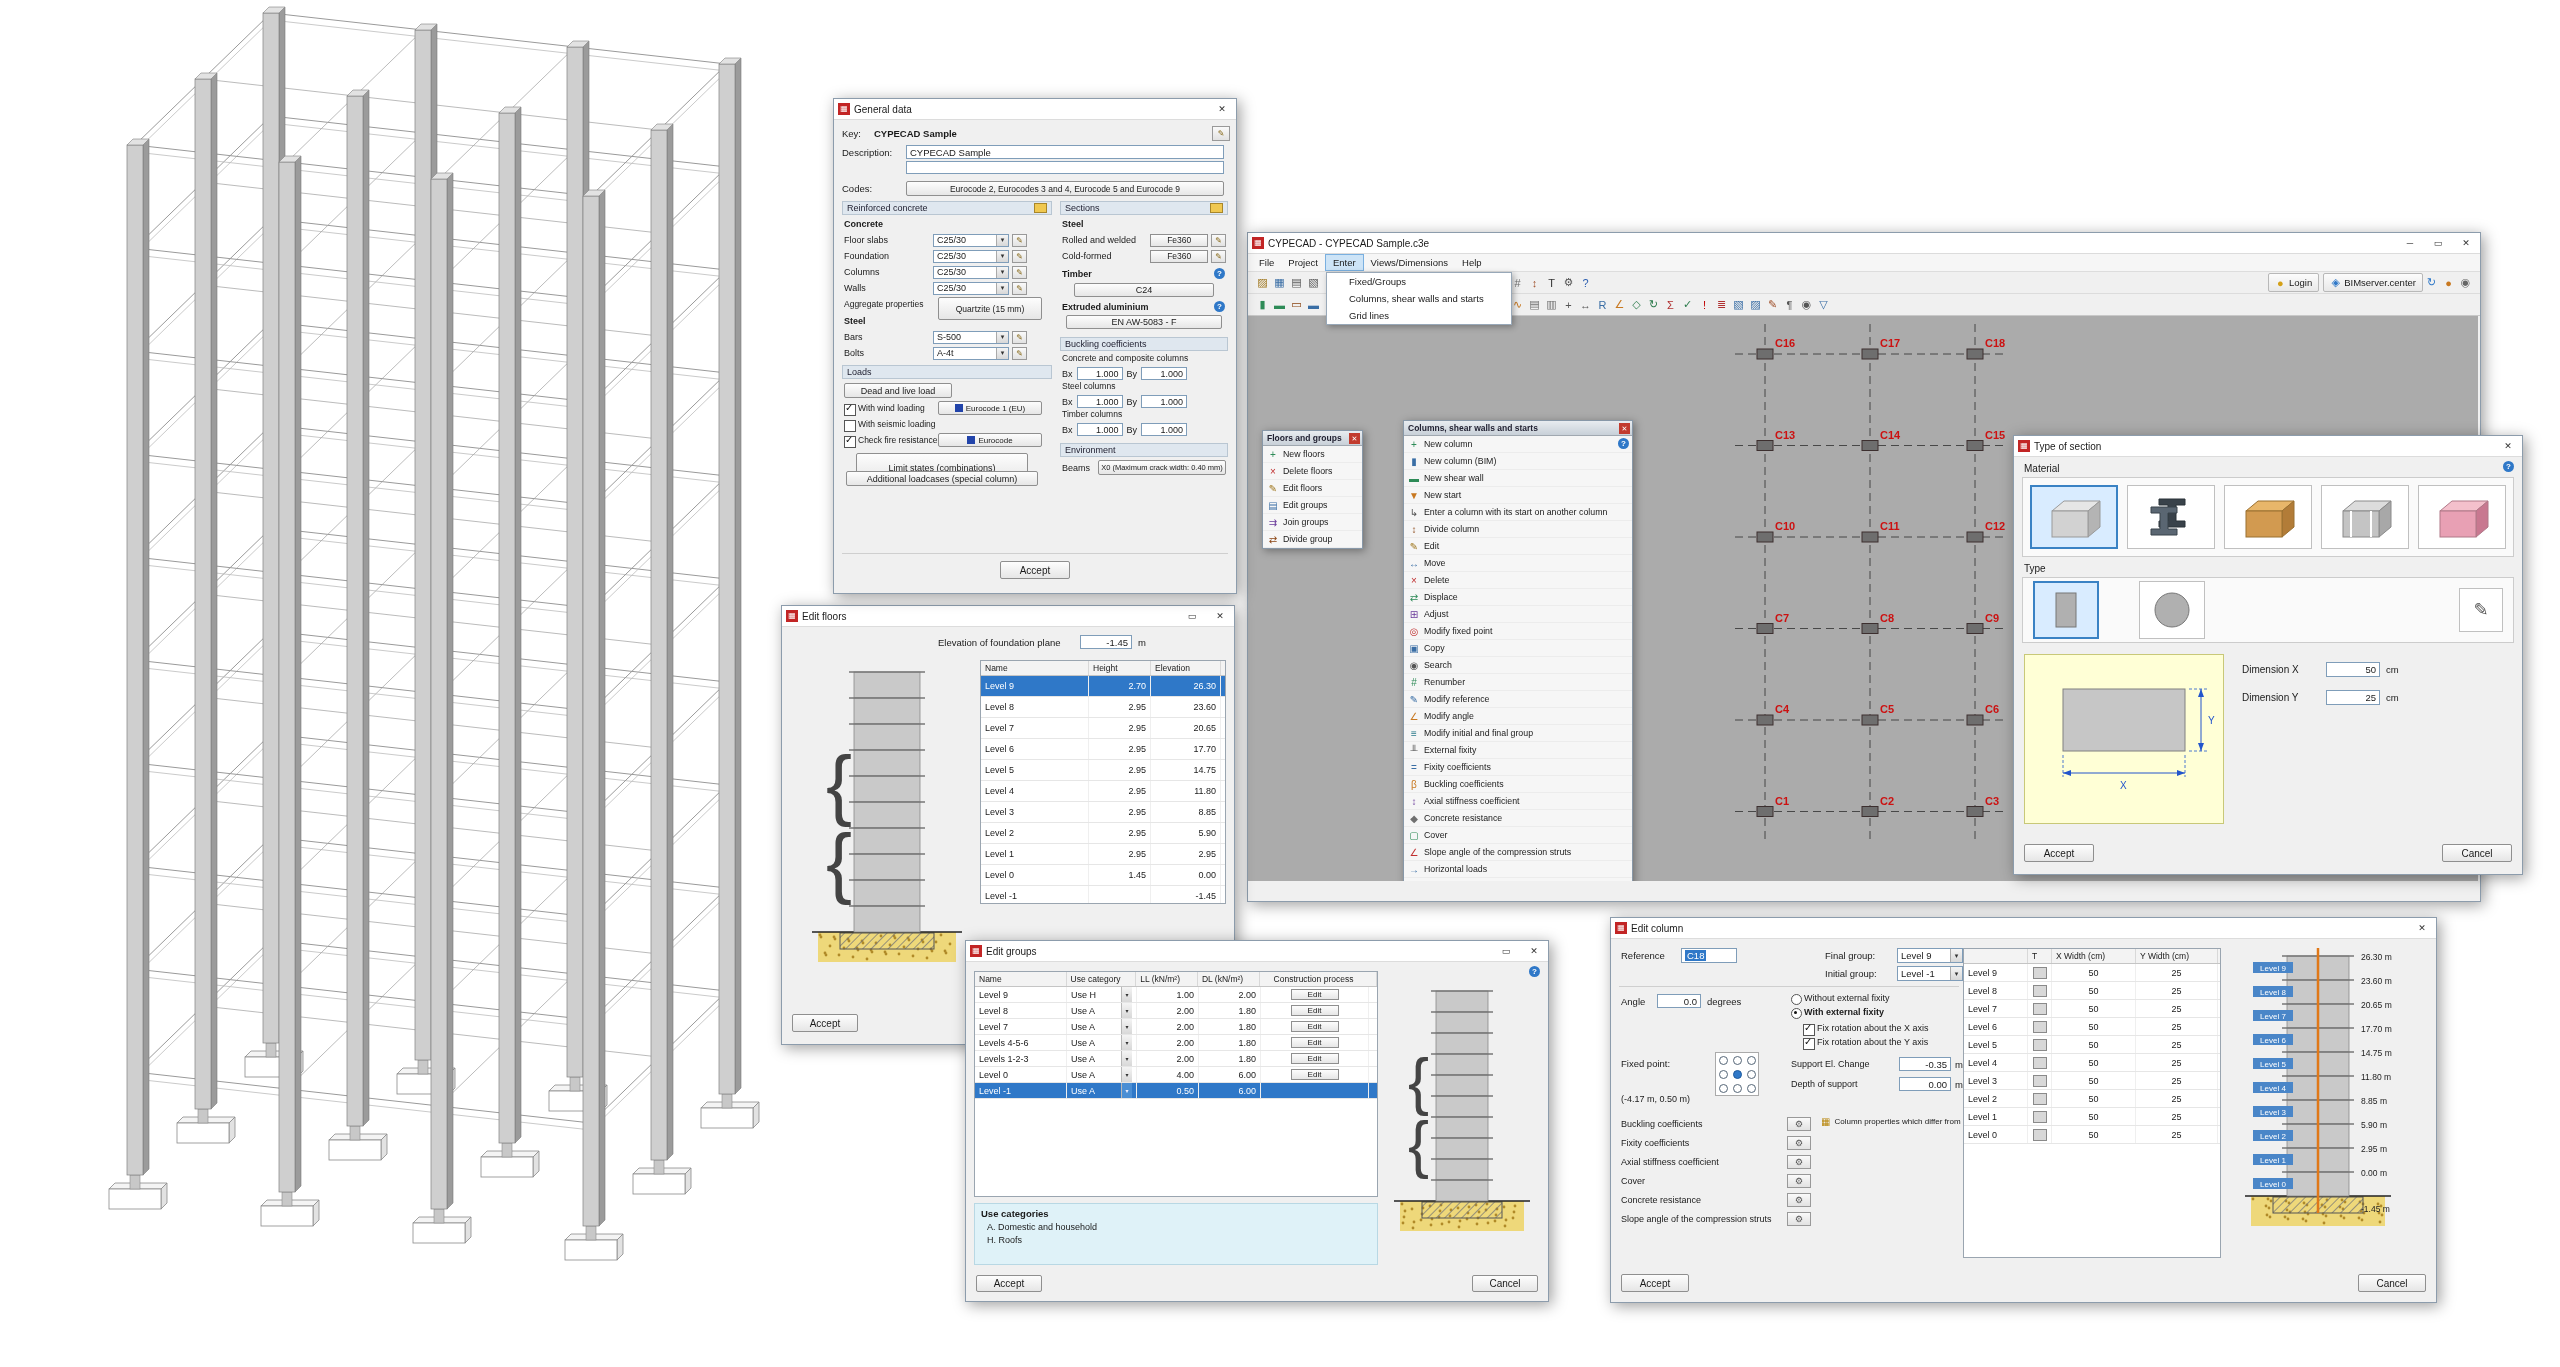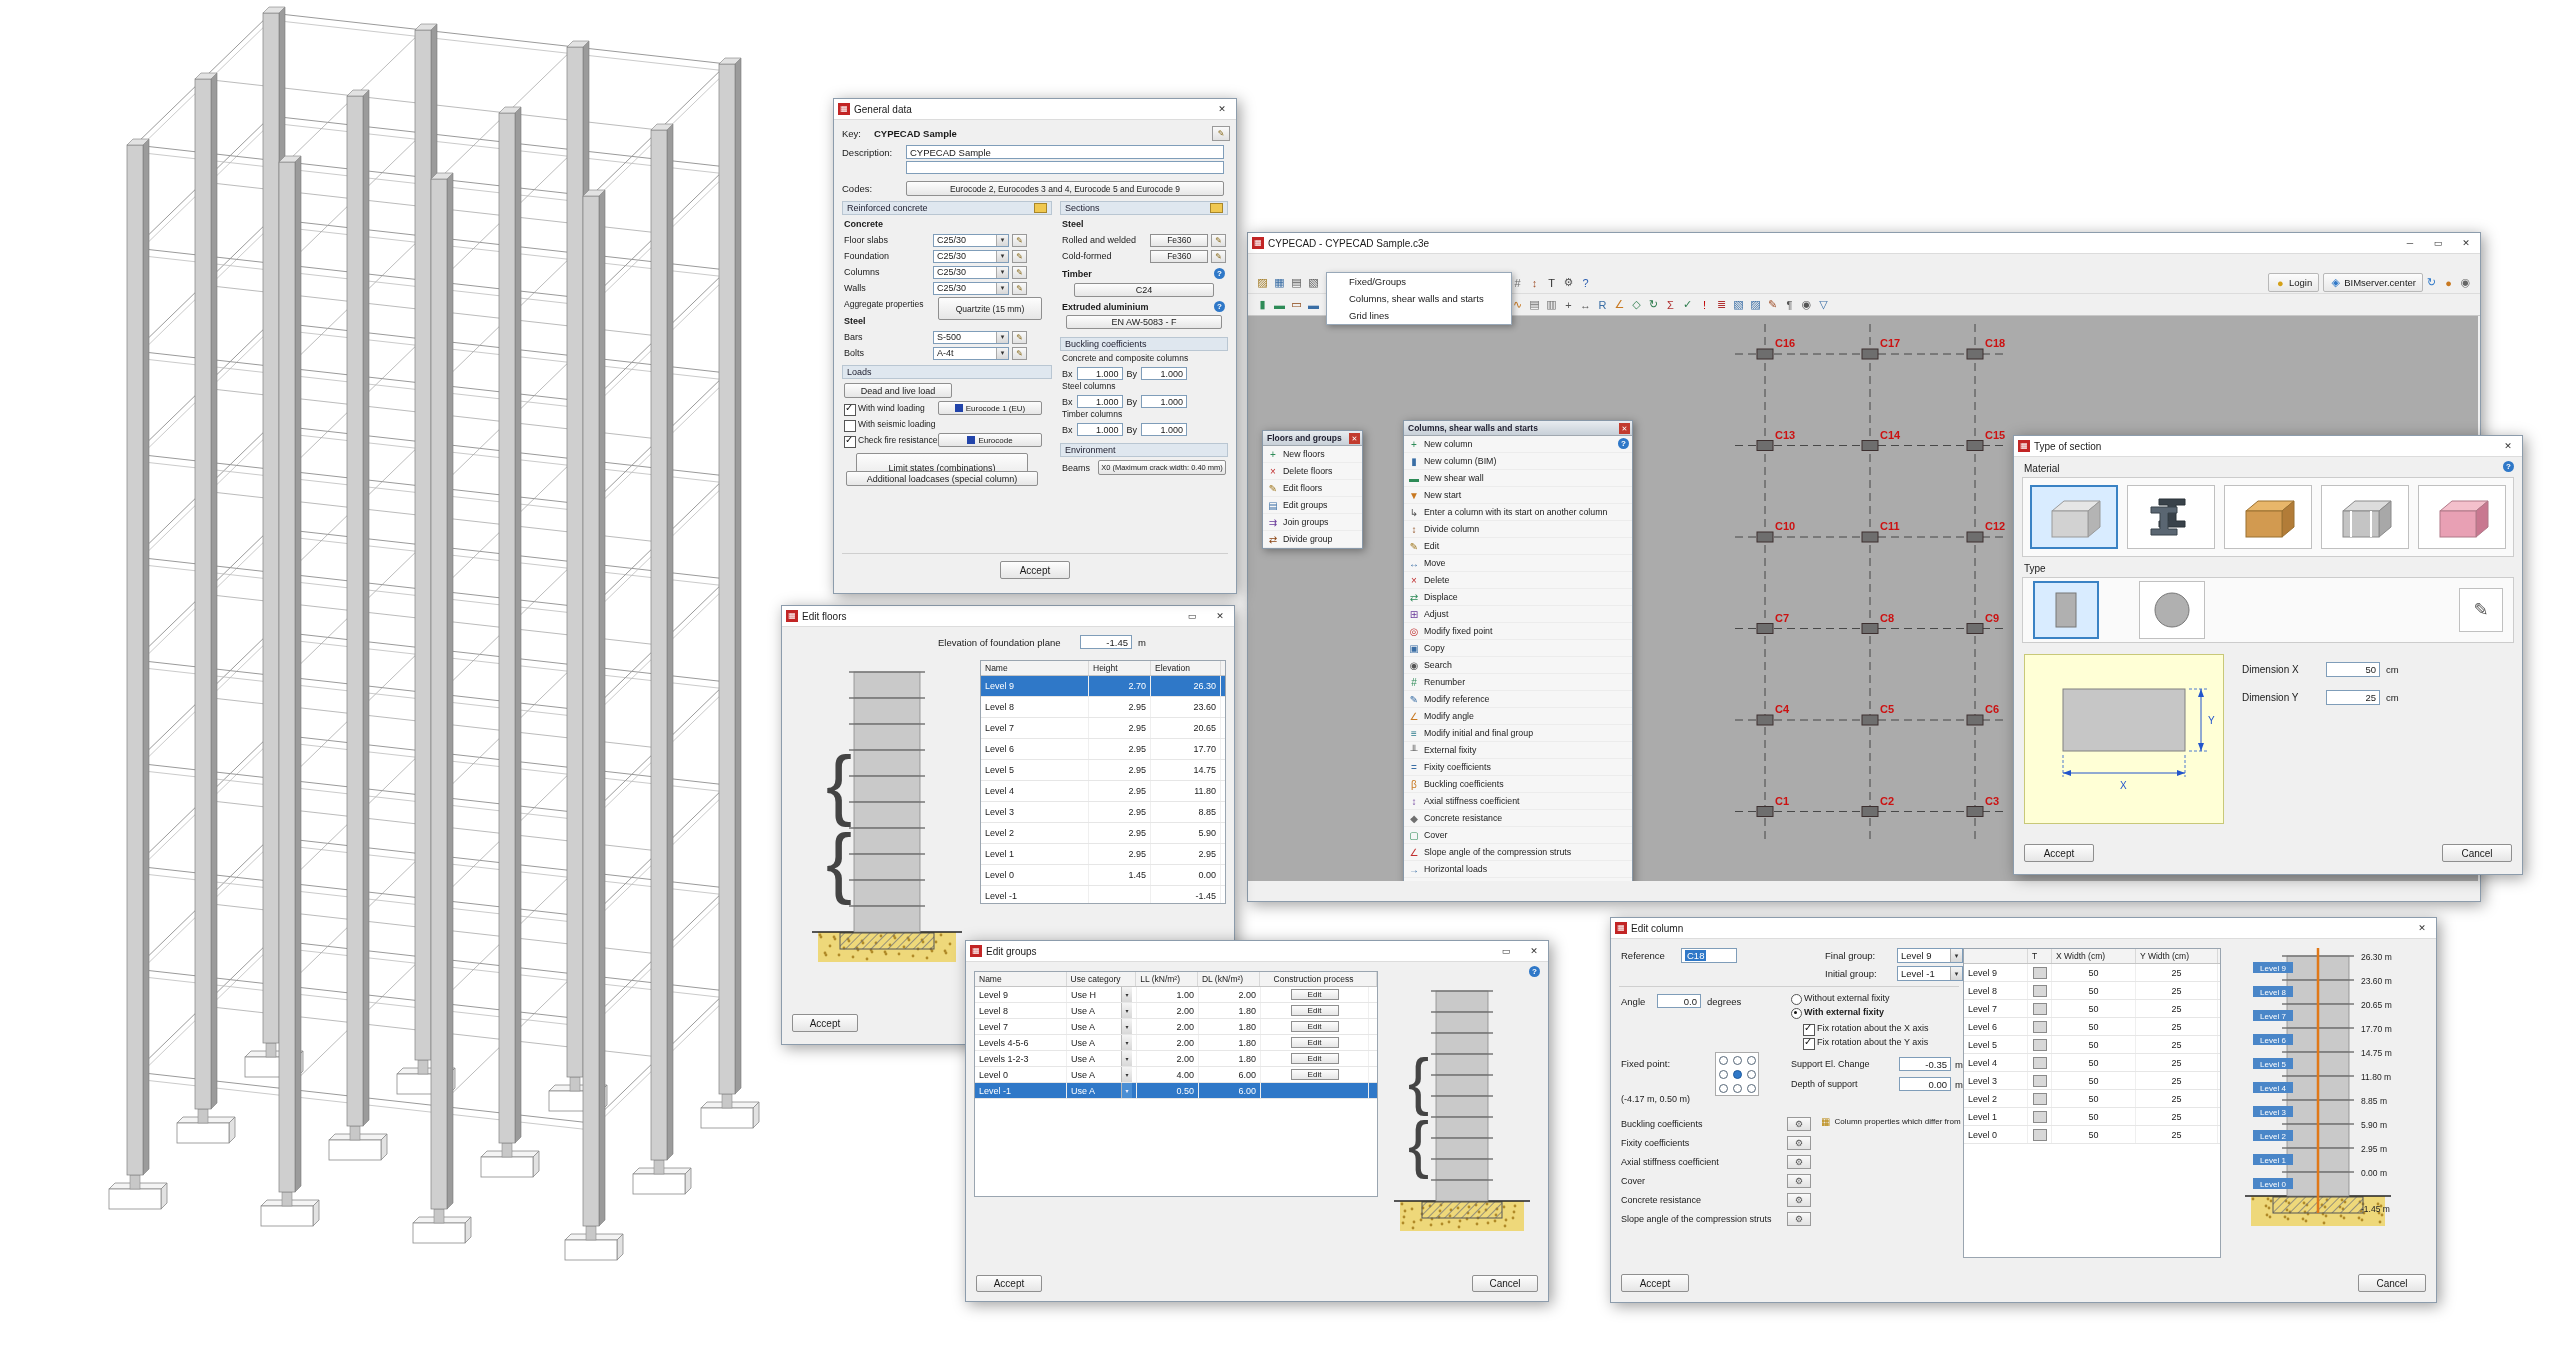--- a/index.html
+++ b/index.html
@@ -245,20 +245,27 @@
 </div>
 
 <div class="win" id="main-window" style="left:1247px;top:232px;width:1232px;height:668px;z-index:10">
   <div class="tbar">
     <span class="appico">▦</span>
     <span class="ttl">CYPECAD - CYPECAD Sample.c3e</span>
     <span class="wbtn">─</span>
     <span class="wbtn">▭</span>
     <span class="wbtn">✕</span>
   </div>
+  <div id="menu-bar" style="position:absolute;left:0;top:21px;width:100%;height:18px;background:#f6f6f6;border-bottom:1px solid #ddd;display:flex;align-items:center;padding-left:4px;box-sizing:border-box">
+      <div class="menu-item">File</div>
+      <div class="menu-item">Project</div>
+      <div class="menu-item active">Enter</div>
+      <div class="menu-item">Views/Dimensions</div>
+      <div class="menu-item">Help</div>
+    </div>
   <div id="toolbar1" style="position:absolute;left:0;top:39px;width:100%;height:22px;background:#f0f0f0;border-bottom:1px solid #dcdcdc;display:flex;align-items:center;padding:0 6px;box-sizing:border-box">
     <div id="tb1-icons" style="display:flex;align-items:center">
         <div class="tbico" style="color: rgb(160, 120, 32);">▨</div>
         <div class="tbico" style="color: rgb(58, 110, 165);">▦</div>
         <div class="tbico" style="color: rgb(90, 90, 90);">▤</div>
         <div class="tbico" style="color: rgb(90, 90, 90);">▧</div>
         <div class="tbico" style="color: rgb(46, 139, 87);">↶</div>
         <div class="tbico" style="color: rgb(46, 139, 87);">↷</div>
         <div class="tbico" style="color: rgb(58, 110, 165);">⊞</div>
         <div class="tbico" style="color: rgb(58, 110, 165);">⊟</div>
@@ -926,20 +933,27 @@
         </div>
       </div>
       <div class="t-row sel-row" style="height: 15px;">
         <div class="t-c" style="width: 92px;">Level -1</div>
         <div class="t-c" style="width: 70px;">Use A<div class="dd">▾</div></div>
         <div class="t-c num" style="width: 62px;">0.50</div>
         <div class="t-c num" style="width: 62px;">6.00</div>
         <div class="t-c" style="width: 108px; justify-content: center;"></div>
       </div>
     </div>
+  <div style="position:absolute;left:8px;top:262px;width:404px;height:62px;background:#dff2f8;border:1px solid #b8d8e4;box-sizing:border-box">
+    <div class="bold" style="font-size:9.5px;padding:4px 6px 2px">Use categories</div>
+    <div id="eg-usecats" style="font-size:9px;padding-left:12px;line-height:13px">
+        <div class="uc-line">A. Domestic and household</div>
+        <div class="uc-line">H. Roofs</div>
+      </div>
+  </div>
   <svg id="eg-sketch" width="156" height="290" style="position:absolute;left:418px;top:40px">
       <rect x="16" y="220" width="124" height="30" fill="#eed87a"></rect>
       <circle cx="18" cy="223" r="1.4" fill="#b08a28"></circle>
       <circle cx="55" cy="236" r="1.4" fill="#b08a28"></circle>
       <circle cx="92" cy="224" r="1.4" fill="#b08a28"></circle>
       <circle cx="129" cy="237" r="1.4" fill="#b08a28"></circle>
       <circle cx="46" cy="225" r="1.4" fill="#b08a28"></circle>
       <circle cx="83" cy="238" r="1.4" fill="#b08a28"></circle>
       <circle cx="120" cy="226" r="1.4" fill="#b08a28"></circle>
       <circle cx="37" cy="239" r="1.4" fill="#b08a28"></circle>

